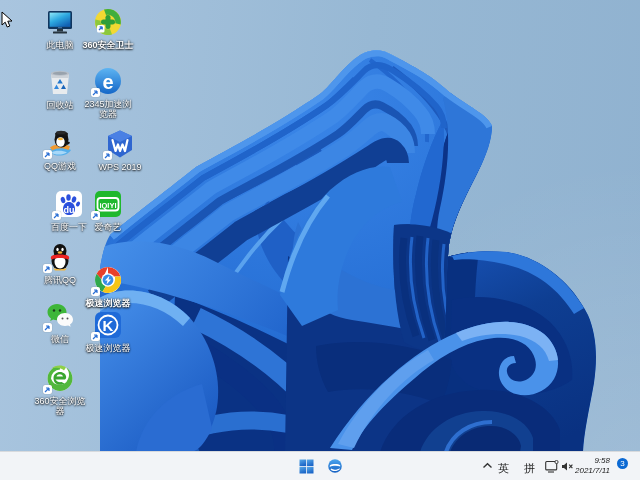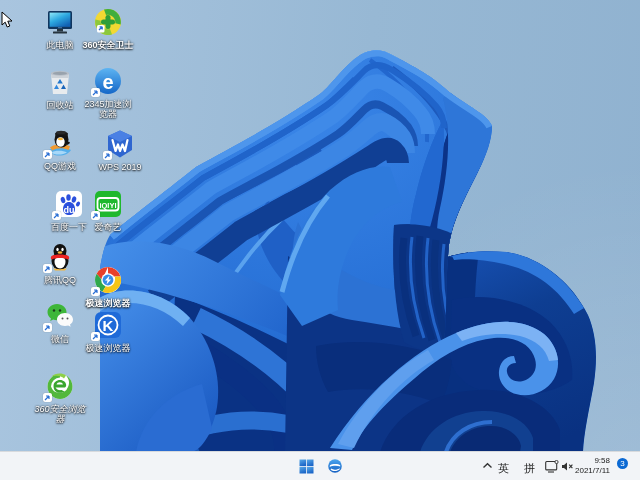--- a/index.html
+++ b/index.html
@@ -410,21 +410,21 @@
  </svg>
  <span class="sc">
           <svg width="7" height="7" viewBox="0 0 7 7">
             <path d="M1,6 L5,2 M5,2 L5,5 M5,2 L2,2" stroke="#2a6fd4" stroke-width="1.2" fill="none"></path>
           </svg>
         </span>
  </div>
  <div class="lbl">极速浏览器</div>
 </div>
 
-<div class="icon" style="left:0px;top:372px;font-style:italic;">
+<div class="icon" style="left:0px;top:364px;">
  <div class="img"><svg width="28" height="28" viewBox="0 0 28 28">
   <circle cx="14" cy="14.5" r="12.5" fill="#fff"></circle>
   <path d="M14,2 A12.5,12.5 0 1 0 26.5,14.5 C26.5,10 24,5.5 20,3.5 C23,7 24,11 22,15 A9,9 0 0 1 5,14.5 A9,9 0 0 1 14,5.5 Z" fill="#52b83c"></path>
   <path d="M20,3.5 C16,0.5 9,1 5.5,4.5 C10,3 15,3.5 18,6.5 Z" fill="#8ed048"></path>
   <path d="M7.5,14 C7.5,10.5 10.5,8 14,8 C17.5,8 20.2,10.3 20.2,13.2 C20.2,14.2 19.8,15 19,15.5 L9.5,15.5 C10.5,17.5 13,18.5 15.5,18 L18.5,19.5 C16,21.5 11.5,21.3 9.3,19 C8.1,17.7 7.5,15.9 7.5,14 Z M10.5,12.5 L17,12.5 C16.5,11 15.3,10.2 13.8,10.2 C12.2,10.2 11,11.1 10.5,12.5 Z" fill="#3aa62e"></path>
  </svg>
  <span class="sc">
           <svg width="7" height="7" viewBox="0 0 7 7">
             <path d="M1,6 L5,2 M5,2 L5,5 M5,2 L2,2" stroke="#2a6fd4" stroke-width="1.2" fill="none"></path>
           </svg>
@@ -469,15 +469,15 @@
  <div style="position:absolute;left:524px;top:9px;font-size:11px;color:#1a1a1a;">拼</div>
  <svg style="position:absolute;left:545px;top:8px;" width="14" height="13" viewBox="0 0 14 13">
   <rect x="0.7" y="1.5" width="11" height="8.4" rx="1" fill="none" stroke="#333" stroke-width="1.1"></rect>
   <path d="M3,12 L9,12" stroke="#333" stroke-width="1.1"></path>
   <circle cx="11.5" cy="2" r="1.6" fill="#f2f4f7" stroke="#333" stroke-width="0.9"></circle>
  </svg>
  <svg style="position:absolute;left:561px;top:9px;" width="13" height="11" viewBox="0 0 13 11">
   <path d="M1,4 L3,4 L6,1.4 L6,9.6 L3,7 L1,7 Z" fill="#333"></path>
   <path d="M8.2,3.6 L11.4,7.2 M11.4,3.6 L8.2,7.2" stroke="#333" stroke-width="1.1"></path>
  </svg>
- <div style="position:absolute;right:30px;top:4px;font-size:8px;color:#1a1a1a;text-align:right;line-height:10px;">9:58<br>2021/7/11</div>
+ <div style="position:absolute;right:30px;top:4px;font-size:8px;color:#1a1a1a;text-align:right;line-height:10px;font-style:italic;">9:58<br>2021/7/11</div>
  <div style="position:absolute;right:12px;top:6px;width:11px;height:11px;border-radius:50%;background:#0b69d3;color:#fff;font-size:8px;line-height:11px;text-align:center;">3</div>
 </div>
 
 </body></html>

